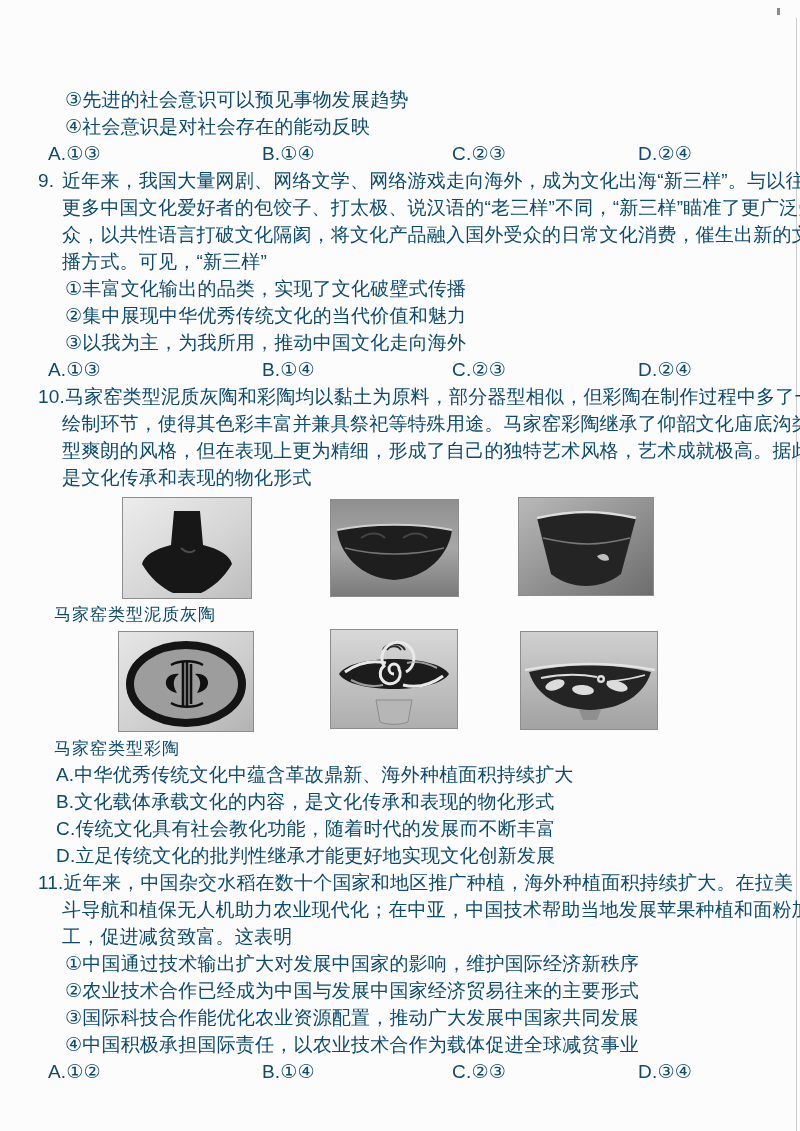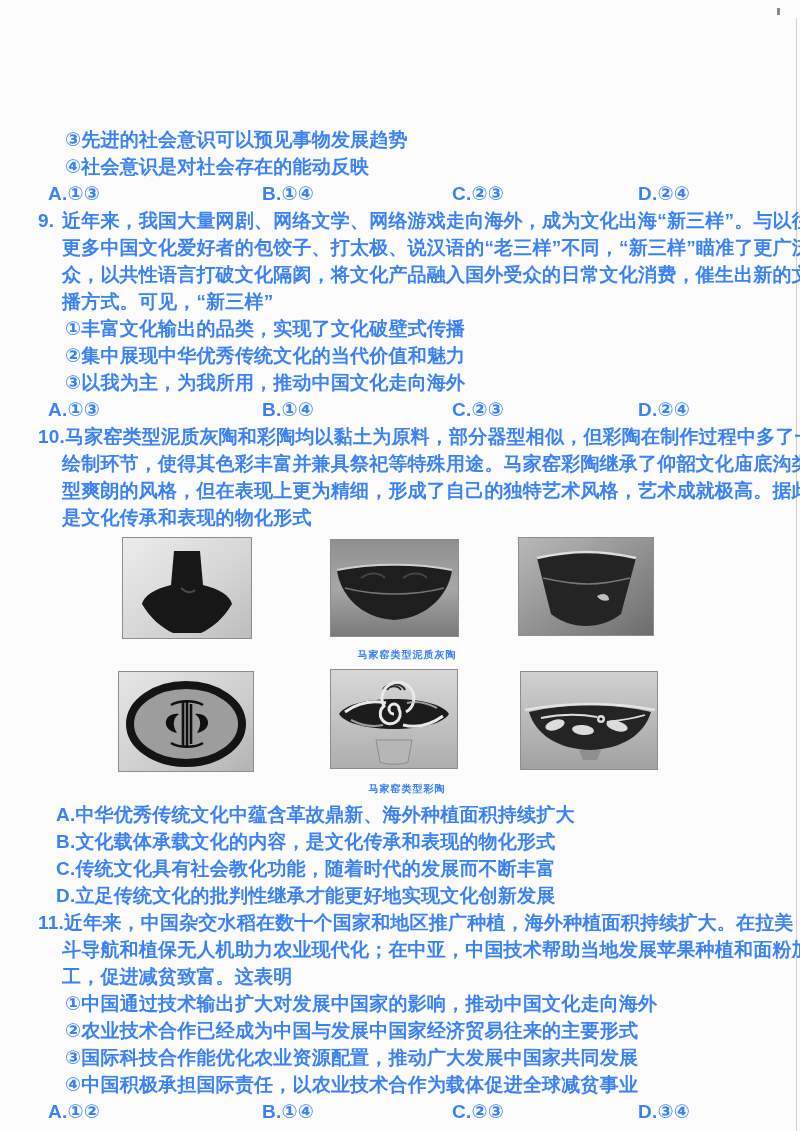--- a/index.html
+++ b/index.html
@@ -5,37 +5,36 @@
   html,body{margin:0;padding:0;background:#888;}
   .page{
     position:relative;width:800px;height:1131px;margin:0 auto;
     background:#fcfcfc;overflow:hidden;
     font-family:"Liberation Sans","DejaVu Sans",sans-serif;
   }
   .scan-edge{position:absolute;right:3px;top:18px;bottom:0;width:1px;background:#cfcfcf;}
   .scan-speck{position:absolute;right:20px;top:8px;width:3px;height:7px;background:#8a8a8a;}
   .content{
     position:absolute;left:38px;top:86px;width:730px;
-    color:#3b82f6;font-size:19px;font-weight:700;line-height:27px;
+    color:#0c4a6e;font-size:19px;font-weight:400;line-height:27px;
     letter-spacing:0.2px;
-    margin-top:40px;
   }
   .line{white-space:nowrap;}
   .item{padding-left:27px;}
   .cont{padding-left:24px;}
   .qline{display:flex;}
   .qnum{flex:0 0 auto;min-width:24px;}
   .optrow{position:relative;height:27px;}
   .optrow .opt{position:absolute;top:0;white-space:nowrap;}
   .opt.c0{left:10px;} .opt.c1{left:224px;} .opt.c2{left:414px;} .opt.c3{left:600px;}
   .optline{padding-left:18px;white-space:nowrap;}
   .figure{position:relative;height:262px;margin:6px 0 2px 0;}
   .photo{position:absolute;border:1px solid #8d8d8d;box-sizing:border-box;background:#bbb;}
   .photo svg{display:block;}
-  .figcap{position:absolute;left:4px;width:100%;text-align:center;font-size:10px;letter-spacing:1px;}
+  .figcap{position:absolute;left:16px;width:100%;text-align:left;font-size:17px;letter-spacing:1px;}
   .cap1{top:104px;} .cap2{top:238px;}
   .p-r1-1{left:84px;top:0;}  .p-r1-2{left:292px;top:2px;} .p-r1-3{left:480px;top:0;}
   .p-r2-1{left:80px;top:134px;} .p-r2-2{left:292px;top:132px;} .p-r2-3{left:482px;top:134px;}
 </style>
 </head>
 <body>
 
 <div class="page">
   <div class="scan-edge"></div>
   <div class="scan-speck"></div>
@@ -195,21 +194,21 @@
     <div class="optline">B.文化载体承载文化的内容，是文化传承和表现的物化形式</div>
     <div class="optline">C.传统文化具有社会教化功能，随着时代的发展而不断丰富</div>
     <div class="optline">D.立足传统文化的批判性继承才能更好地实现文化创新发展</div>
 
     <div class="line qline">
       <span class="qnum">11.</span>
       <span>近年来，中国杂交水稻在数十个国家和地区推广种植，海外种植面积持续扩大。在拉美，北</span>
     </div>
     <div class="line cont">斗导航和植保无人机助力农业现代化；在中亚，中国技术帮助当地发展苹果种植和面粉加</div>
     <div class="line cont">工，促进减贫致富。这表明</div>
-    <div class="line item">①中国通过技术输出扩大对发展中国家的影响，推动中国文化走向海外</div>
+    <div class="line item">①中国通过技术输出扩大对发展中国家的影响，维护国际经济新秩序</div>
     <div class="line item">②农业技术合作已经成为中国与发展中国家经济贸易往来的主要形式</div>
     <div class="line item">③国际科技合作能优化农业资源配置，推动广大发展中国家共同发展</div>
     <div class="line item">④中国积极承担国际责任，以农业技术合作为载体促进全球减贫事业</div>
     <div class="optrow">
       <span class="opt c0">A.①②</span>
       <span class="opt c1">B.①④</span>
       <span class="opt c2">C.②③</span>
       <span class="opt c3">D.③④</span>
     </div>
 

